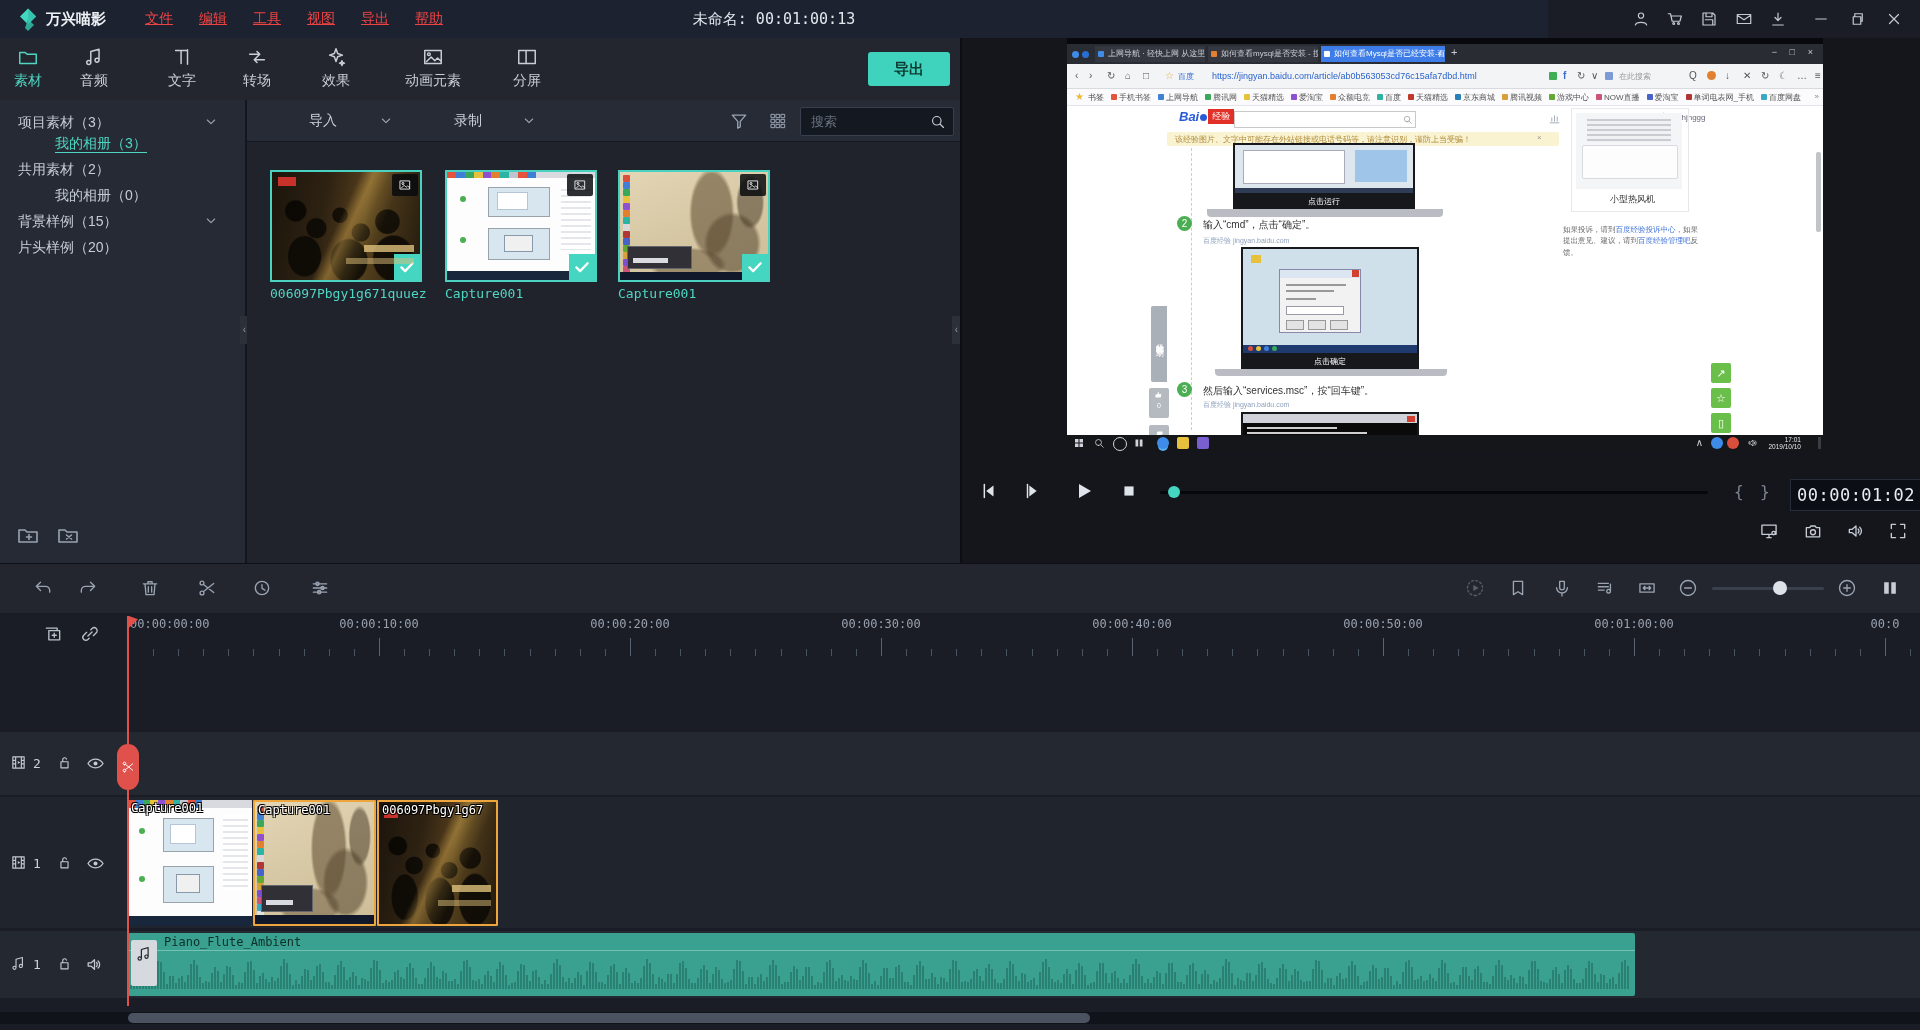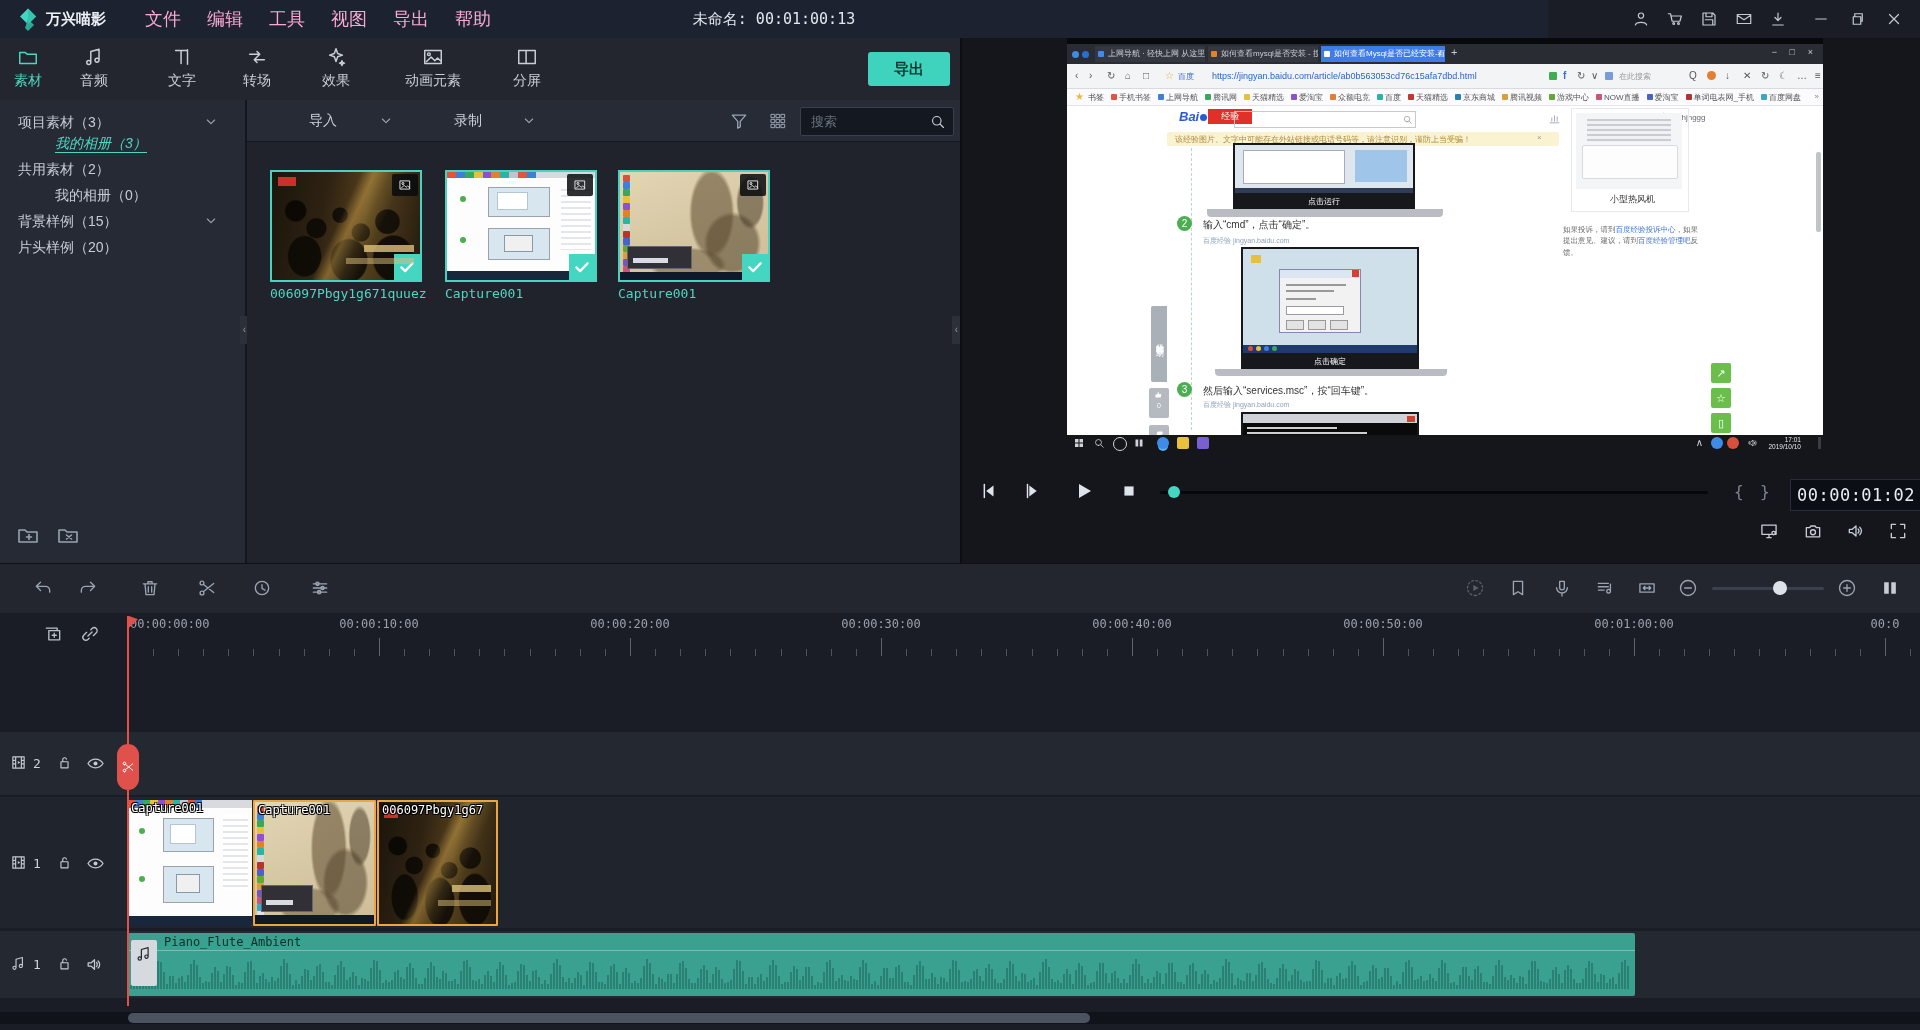--- a/index.html
+++ b/index.html
@@ -7,42 +7,42 @@
         font-family:"Liberation Sans",sans-serif;color:#c6ccd6;-webkit-user-select:none;}
   .mono{font-family:"DejaVu Sans Mono",monospace;}
   .ic{position:absolute;width:20px;height:20px;color:#9aa4b2;}
   .ic svg{width:100%;height:100%;display:block;}
 
   
   .menubar{position:absolute;left:0;top:0;width:1548px;height:38px;background:#1d2230;border-bottom:1px solid #0c0f16;}
   .logo-ic{position:absolute;left:16px;top:7px;width:24px;height:24px;}
   .logo-text{position:absolute;left:46px;top:10px;font-size:15px;font-weight:bold;color:#eef1f5;}
   .menus{position:absolute;left:145px;top:0;height:38px;display:flex;align-items:center;gap:26px;}
-  .menus span{font-size:18px;color:#f9a8d4;cursor:default;}
+  .menus span{font-size:14px;color:#ef4444;cursor:default;text-decoration:underline;}
   .win-title{position:absolute;left:0;right:0;top:0;height:38px;line-height:38px;text-align:center;font-size:15px;color:#e3e7ee;}
   .mb-ic{top:10px;width:18px;height:18px;color:#c3cad5;}
 
   
   .tabbar{position:absolute;left:0;top:38px;width:960px;height:62px;background:#23262f;border-bottom:1px solid #121520;}
   .ntab{position:absolute;top:6px;height:56px;text-align:center;color:#c9cfd8;}
   .ntab .tabic{position:absolute;left:50%;top:2px;margin-left:-11px;width:22px;height:22px;color:#c9cfd8;}
   .ntab span{position:absolute;left:0;right:0;top:28px;font-size:14px;}
   .ntab.active{color:#4fd6c3;}
   .ntab.active .tabic{color:#4fd6c3;}
   .ntab.active::after{content:"";position:absolute;left:50%;margin-left:-24px;bottom:-4px;width:48px;height:2px;background:#4fd6c3;}
   .export-btn{position:absolute;right:10px;top:14px;width:82px;height:34px;background:#3fd2bc;border:none;border-radius:3px;
               font-family:inherit;font-size:15px;font-weight:bold;color:#0c3a32;}
 
   
   .sidebar{position:absolute;left:0;top:100px;width:245px;height:463px;background:#262a35;}
   .side-item{position:absolute;left:0;width:245px;height:26px;line-height:26px;font-size:14px;color:#c6ccd6;}
   .side-item .lv0{margin-left:18px;}
   .side-item .lv1{margin-left:55px;}
   .side-item.sel{color:#4fd6c3;}
-  .side-item.sel .lv1{border-bottom:1px solid #4fd6c3;padding-bottom:1px;font-style:italic;}
+  .side-item.sel .lv1{border-bottom:1px solid #4fd6c3;padding-bottom:1px;}
   .side-chev{position:absolute;left:203px;width:16px;height:16px;color:#9aa4b2;}
   .divider-v{position:absolute;top:100px;width:2px;height:463px;background:#121620;}
   .div-handle{position:absolute;width:9px;height:28px;background:#2c3039;color:#8f98a6;font-size:10px;
               line-height:28px;text-align:center;border-radius:0 3px 3px 0;}
 
   
   .media{position:absolute;left:247px;top:100px;width:713px;height:463px;background:#20232c;}
   .media-toolbar{position:absolute;left:0;top:0;width:713px;height:41px;background:#272b36;border-bottom:1px solid #14171f;}
   .mt-lbl{position:absolute;top:0;height:41px;line-height:41px;font-size:14px;color:#ccd2db;}
   .search-box{position:absolute;left:553px;top:7px;width:152px;height:27px;background:#141820;border:1px solid #39404d;border-radius:2px;}
@@ -123,21 +123,21 @@
   .vsq{position:absolute;top:8px;width:8px;height:8px;border-radius:1px;}
   .vdot2{position:absolute;top:7px;width:9px;height:9px;border-radius:50%;}
   .v-bm{position:absolute;left:0;top:51px;right:0;height:16px;background:#fbfbfd;border-bottom:1px solid #e4e5e9;}
   #v-bm-list{position:absolute;left:44px;top:0;width:690px;height:16px;overflow:hidden;display:flex;gap:7px;align-items:center;}
   #v-bm-list .bm{display:flex;align-items:center;gap:2px;font-size:8px;color:#555;white-space:nowrap;flex:none;}
   #v-bm-list .bm i{width:6px;height:6px;border-radius:1px;flex:none;}
   .v-page{position:absolute;left:0;top:68px;right:0;height:329px;background:#fff;}
   .v-logo{position:absolute;left:112px;top:3px;height:16px;}
   .v-logo b{font-size:13px;color:#2a5bd7;font-style:italic;}
   .vpaw{display:inline-block;width:7px;height:7px;border-radius:50%;background:#2a5bd7;margin:0 1px;}
-  .vjy{display:inline-block;background:#e03028;color:#fff;font-size:9px;padding:1px 13px;border-radius:0;vertical-align:2px;}
+  .vjy{display:inline-block;background:#e03028;color:#fff;font-size:9px;padding:1px 4px;border-radius:0;vertical-align:2px;}
   .v-search{position:absolute;left:167px;top:5px;width:180px;height:15px;border:1px solid #c9c9c9;}
   .v-search .ic{left:auto;right:2px;top:2px;width:11px;height:11px;color:#999;}
   .vnotice{position:absolute;left:100px;top:26px;width:392px;height:14px;background:#faf3d2;border-radius:2px;}
   .vnotice span{position:absolute;left:8px;top:2px;font-size:8px;color:#b08c3c;white-space:nowrap;}
   .vnotice b{position:absolute;left:370px;top:1px;color:#999;font-weight:normal;}
   .vdotline{position:absolute;left:124px;top:42px;height:282px;border-left:1px dashed #bcd8bc;}
   .vnum{position:absolute;width:15px;height:15px;border-radius:50%;background:#4cae52;color:#fff;font-size:10px;line-height:15px;text-align:center;}
   .vstep{position:absolute;font-size:10px;color:#333;white-space:nowrap;}
   .vmark{position:absolute;font-size:7px;color:#8fa2bd;white-space:nowrap;}
   .lap-screen{position:absolute;background:#dfe7ee;border:2px solid #17181c;box-sizing:border-box;}

